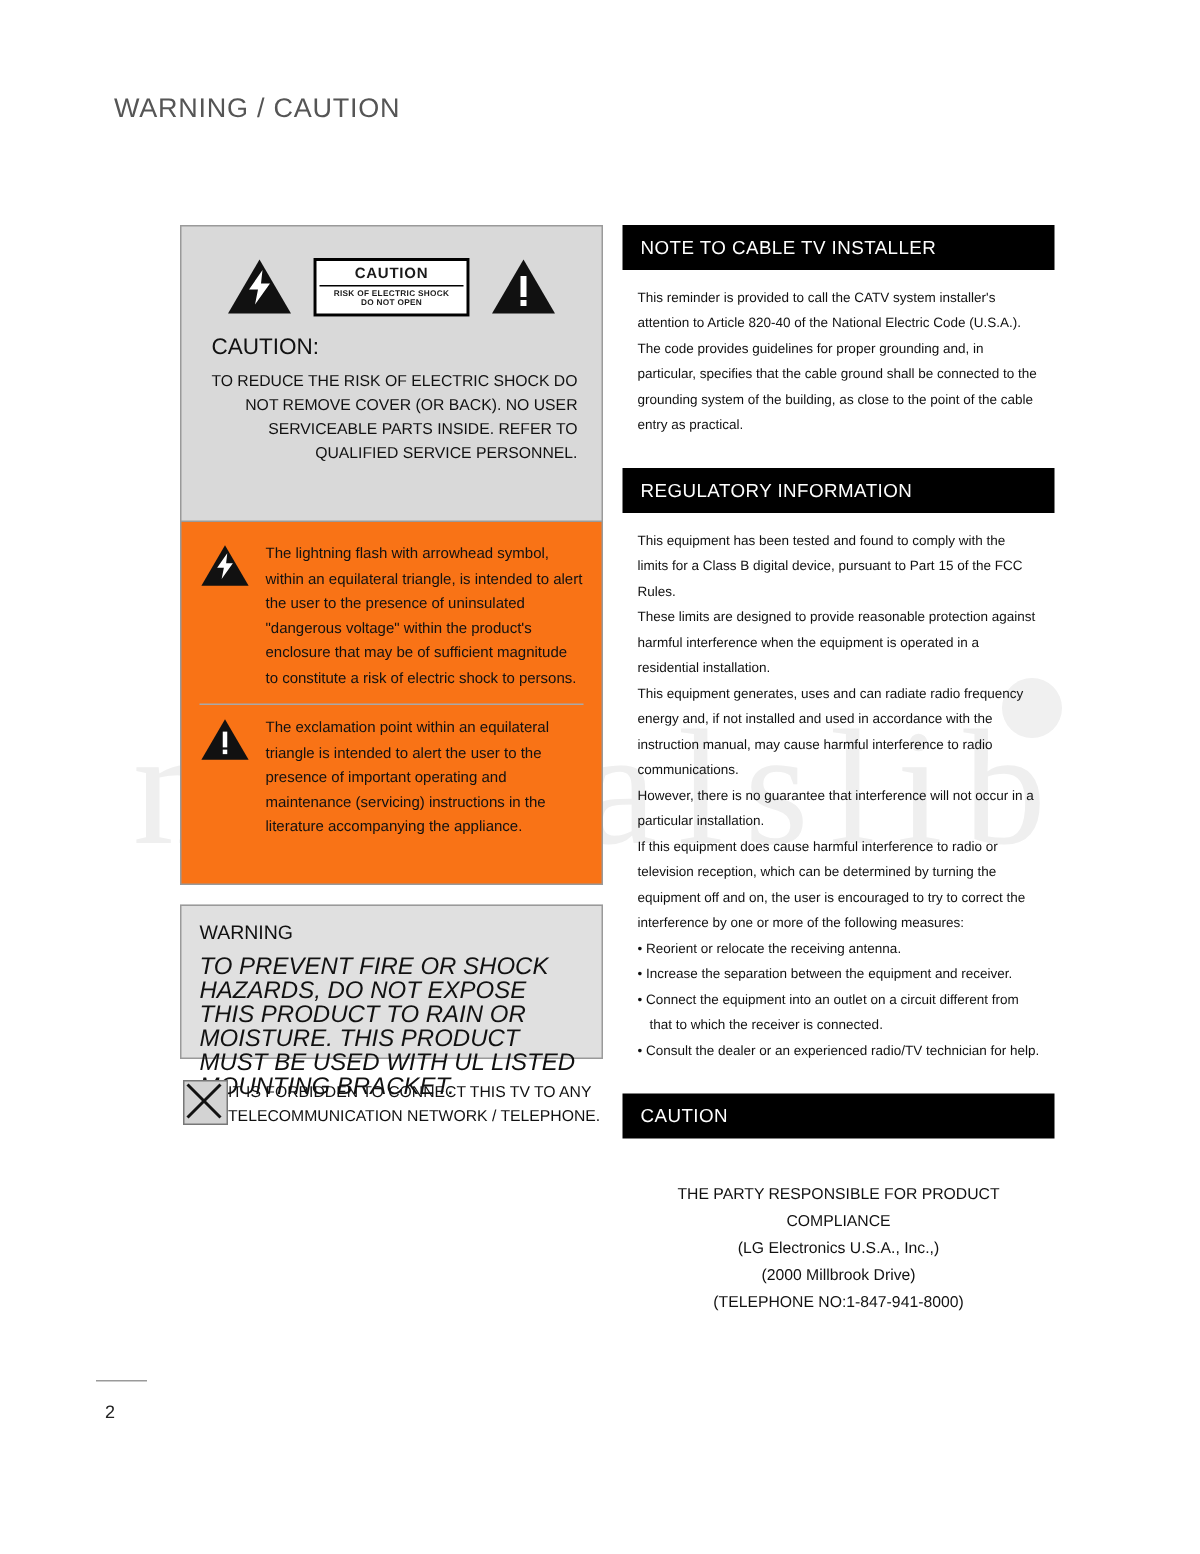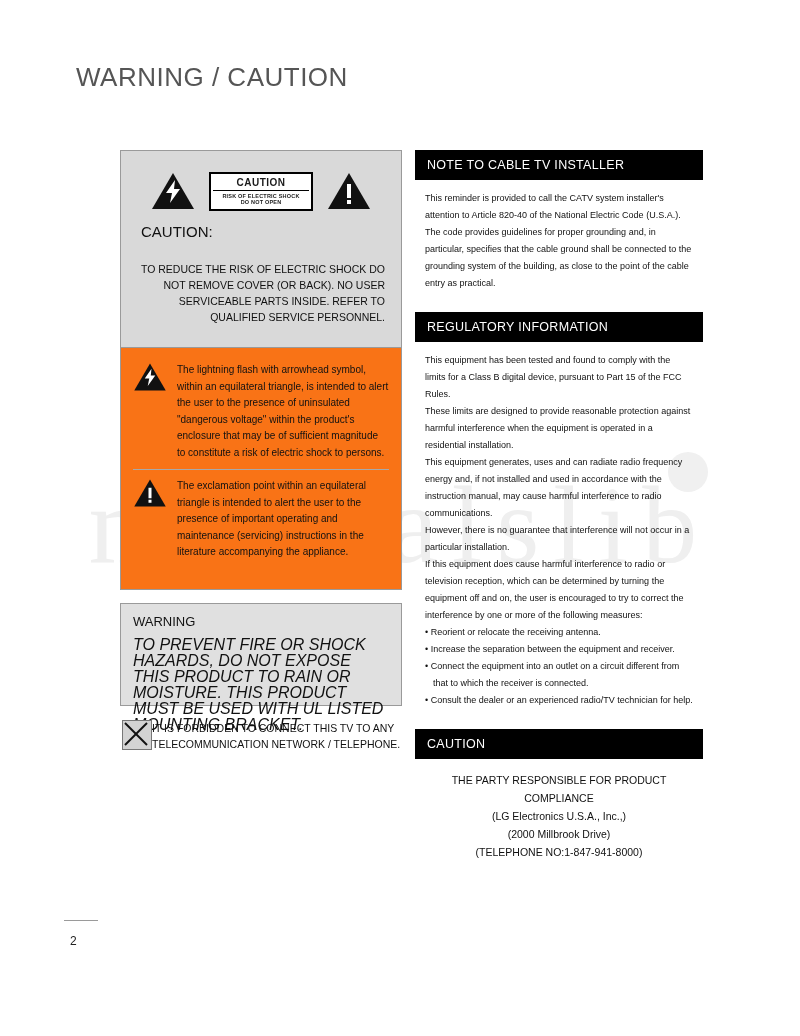--- a/index.html
+++ b/index.html
@@ -45,21 +45,21 @@
     width: 40px; height: 40px;
     border-radius: 50%;
     background: #f0f0f0;
     z-index: 1;
   }
 
   .title {
     position: absolute;
     left: 76px;
     top: 62px;
-    font-size: 26px;
+    font-size: 18px;
     color: #555;
     letter-spacing: 0.5px;
     z-index: 3;
   }
 
   .col-left {
     position: absolute;
     left: 120px;
     top: 150px;
     width: 282px;
@@ -120,21 +120,21 @@
     font-weight: bold;
     letter-spacing: 0.2px;
   }
   .caution-badge .cb-l2 {
     font-size: 5.5px;
     font-weight: bold;
     letter-spacing: 0.2px;
   }
   .caution-heading {
     font-size: 15px;
-    margin: 4px 0 21px 10px;
+    margin: 4px 0 6px 10px;
     color: #111;
   }
   .caution-body {
     font-size: 10.5px;
     line-height: 16px;
     text-align: right;
     color: #111;
     padding: 0 6px;
   }
 
@@ -227,21 +227,21 @@
     list-style: none;
     font-size: 9px;
     line-height: 17px;
     padding-left: 8px;
     text-indent: -8px;
   }
   .center-block {
     text-align: center;
     font-size: 10.5px;
     line-height: 18px;
-    margin-top: 2px;
+    margin-top: 18px;
     color: #111;
   }
 
   .footer-rule {
     position: absolute;
     left: 64px;
     top: 920px;
     width: 34px;
     border-top: 1px solid #9a9a9a;
     z-index: 3;

